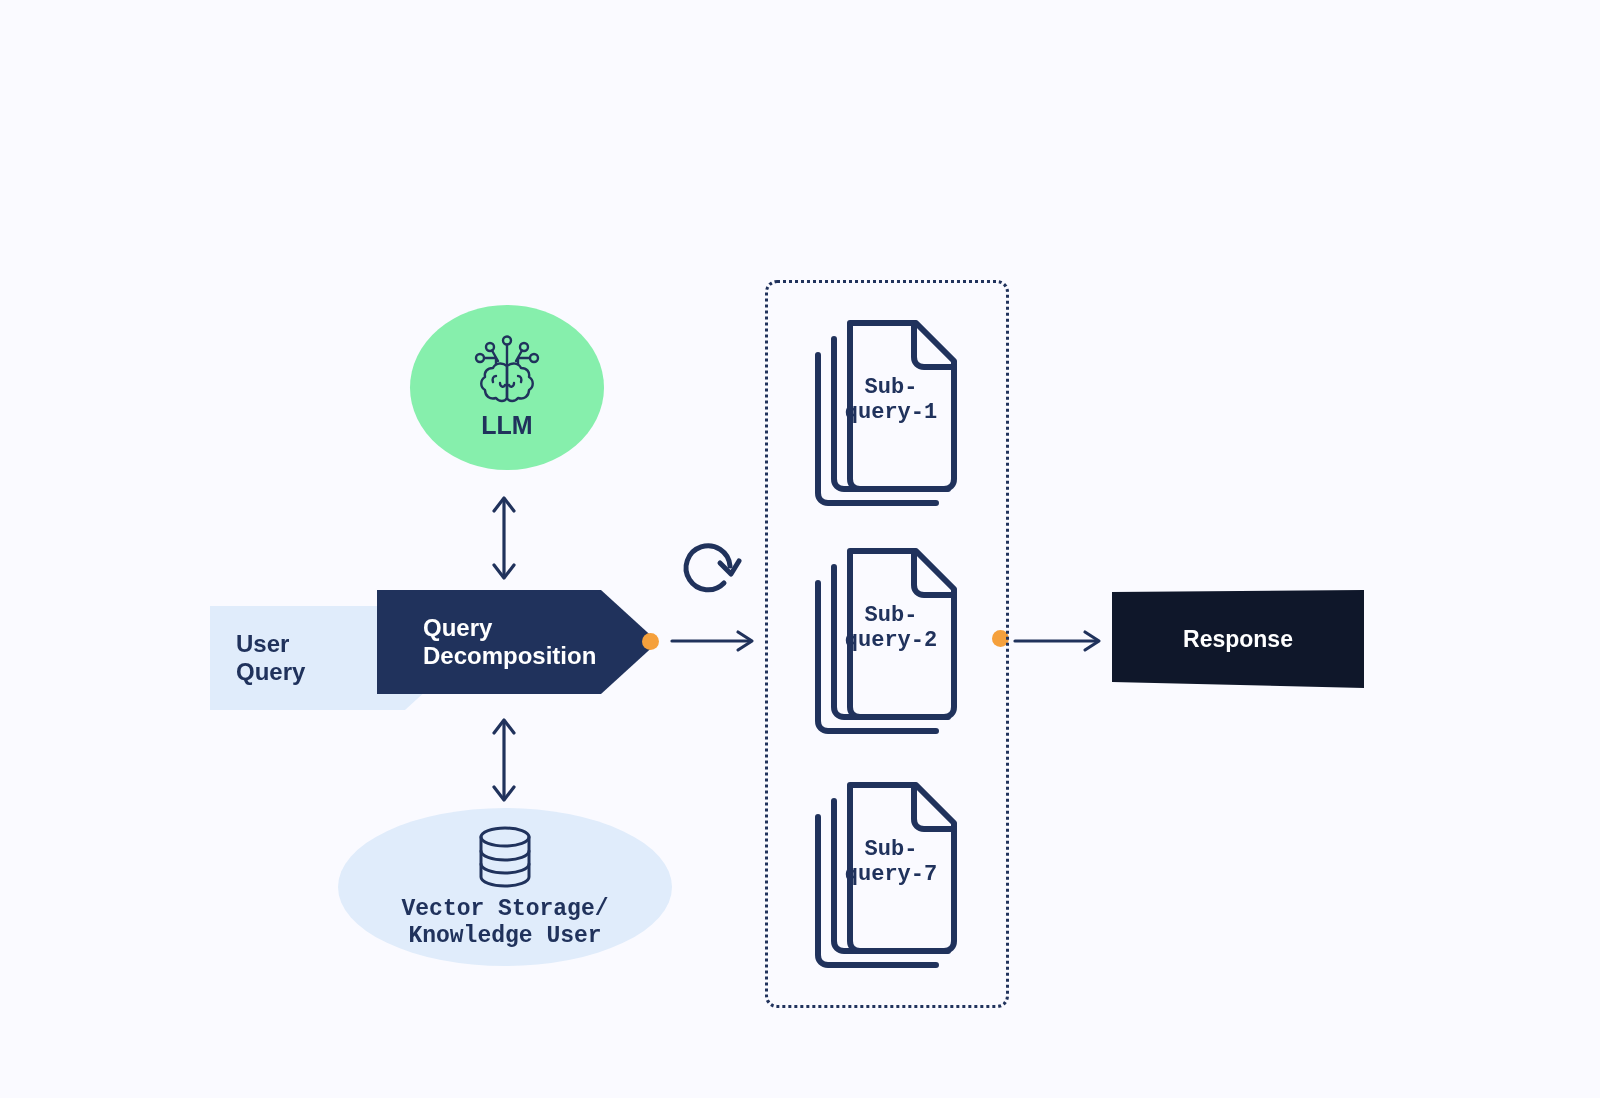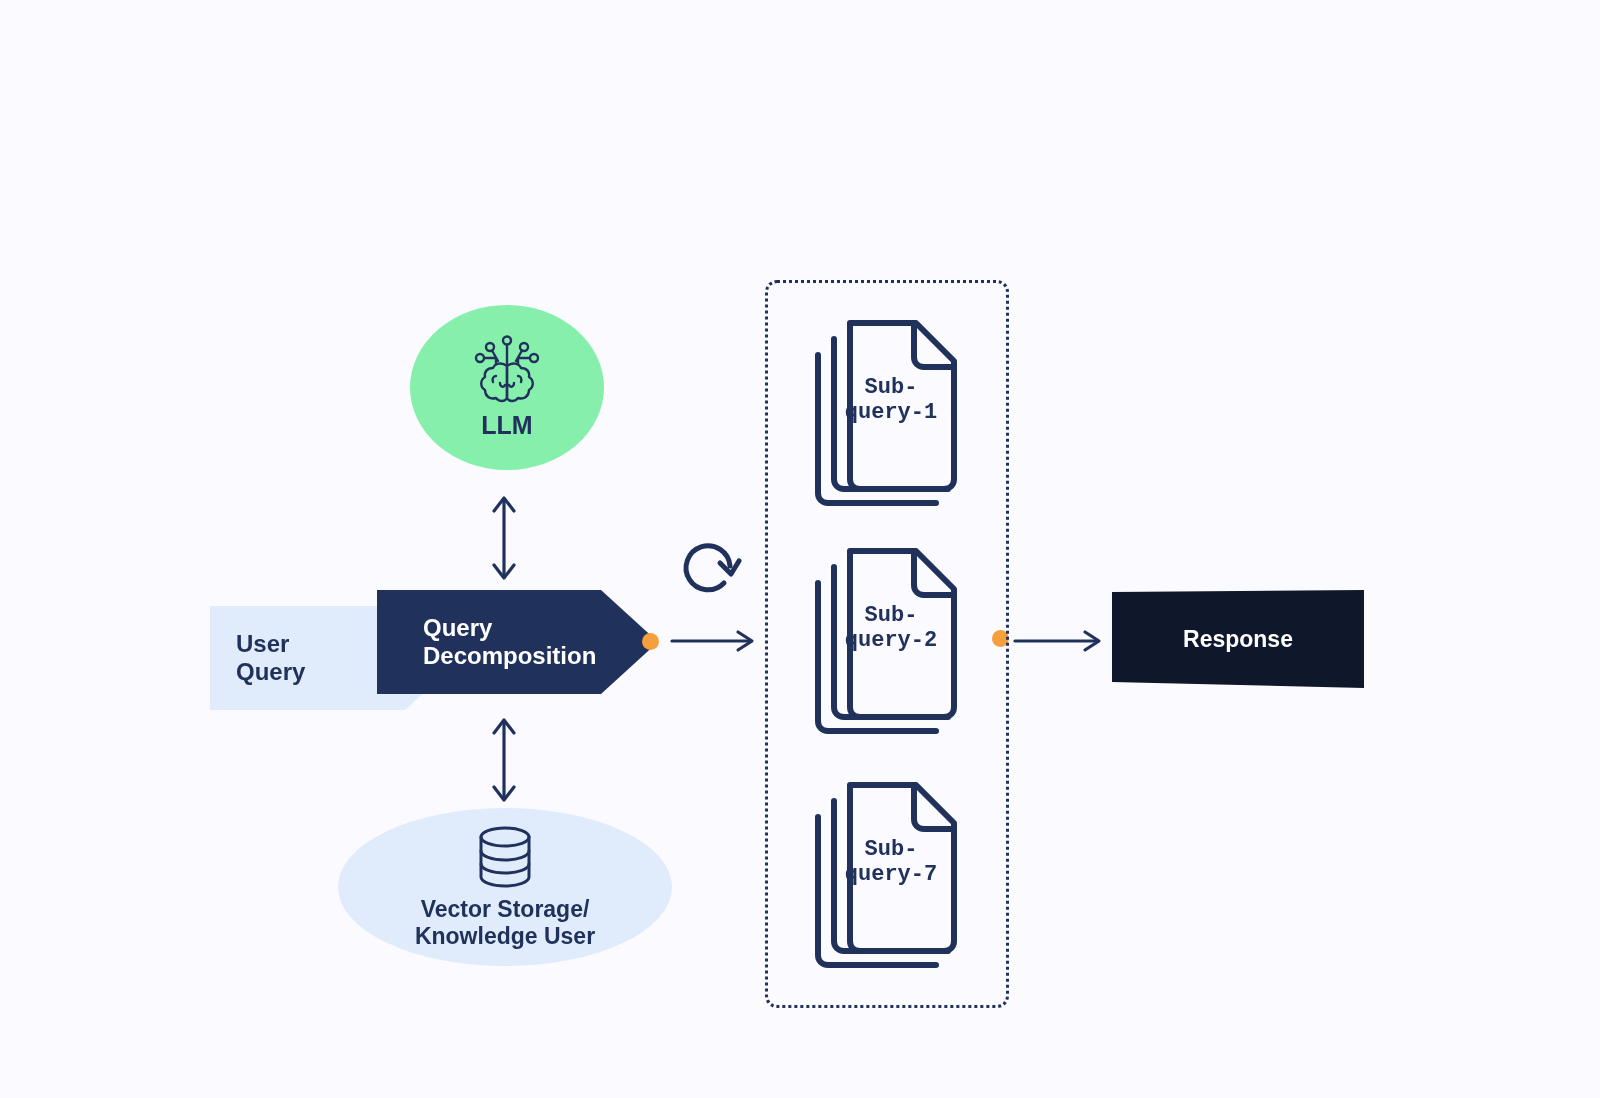--- a/index.html
+++ b/index.html
@@ -116,21 +116,21 @@
     width: 334px;
     height: 158px;
     background: #e0ecfb;
     border-radius: 50%;
     display: flex;
     flex-direction: column;
     align-items: center;
     justify-content: center;
   }
   #database-icon { width: 64px; height: 66px; }
-  #vector-label { font-size: 23px; margin-top: 6px; }
+  #vector-label { font-size: 23px; margin-top: 6px; font-family: Liberation Mono, monospace; }
 
   
   .vert-arrow {
     position: absolute;
     left: 486px;
     width: 36px;
     height: 92px;
   }
   #arrow-llm    { top: 492px; }
   #arrow-vector { top: 714px; }

